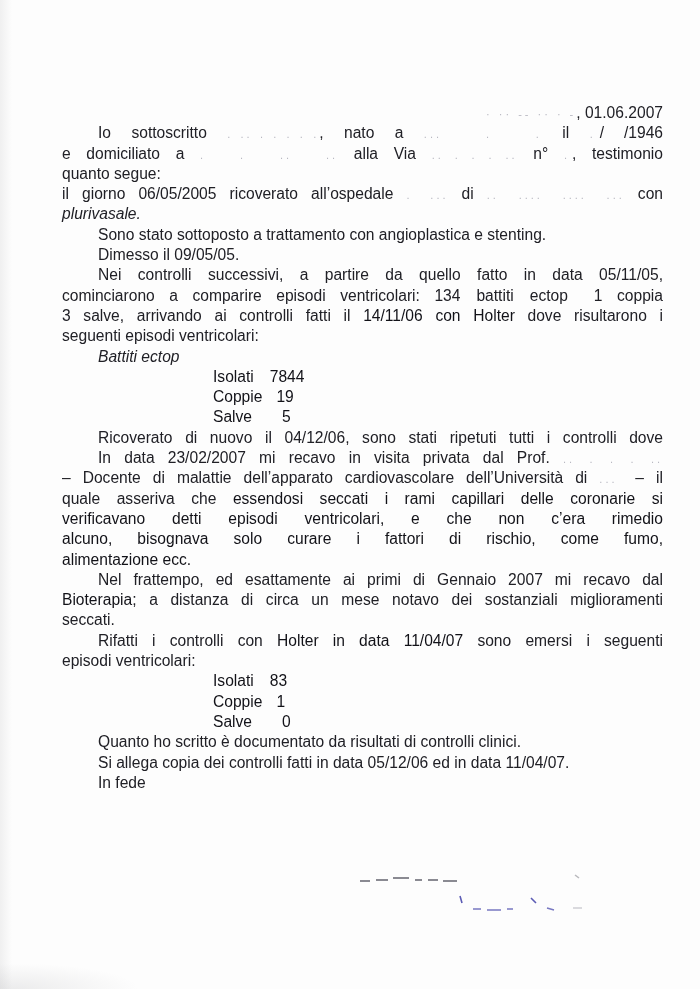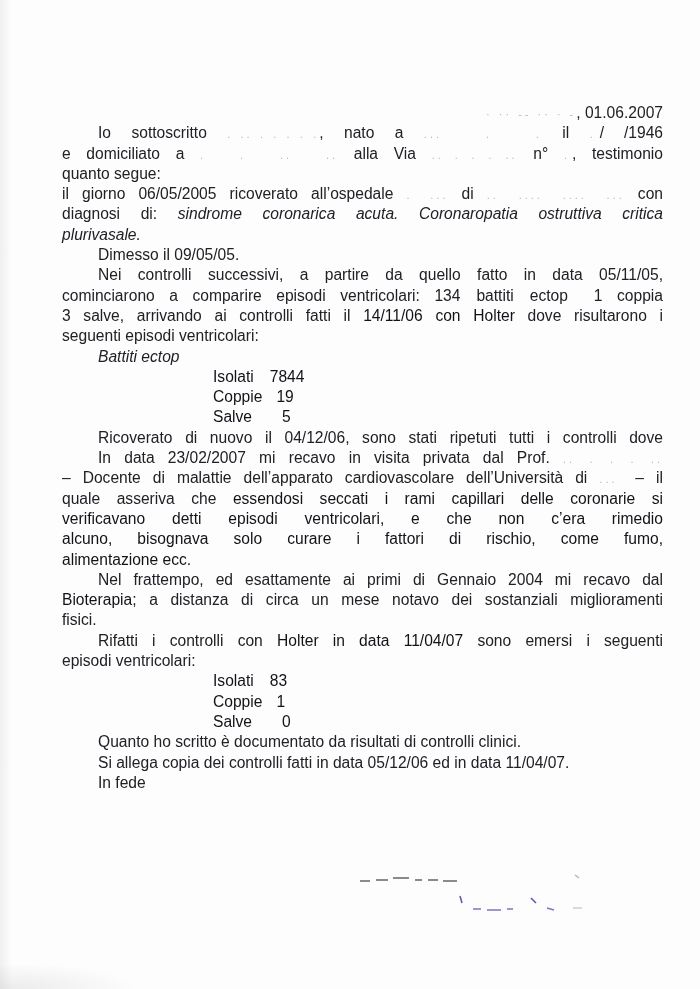--- a/index.html
+++ b/index.html
@@ -49,41 +49,41 @@
 </head>
 <body>
 
 <div class="page">
   <div class="textblock">
       <div class="line a-r"><span class="gap" style="width: 205px;">·  ·· ‐‐ ··   ·    ‐</span><span class="">, 01.06.2007</span></div>
       <div class="line a-j" style="padding-left: 36px;"><span class="">Io sottoscritto </span><span class="gap" style="width: 92px;">. ..  .  . . . .</span><span class="">, nato a </span><span class="gap" style="width: 118px;">...       .  .</span><span class=""> il </span><span class="gap" style="width: 10px;">.</span><span class="">/</span><span class="gap" style="width: 20px;"> </span><span class="">/1946</span></div>
       <div class="line a-j"><span class="">e domiciliato a </span><span class="gap" style="width: 138px;">.    .   ..     ..</span><span class=""> alla Via </span><span class="gap" style="width: 86px;">..  .   .   . ..</span><span class=""> n° </span><span class="gap" style="width: 8px;">.</span><span class="">, testimonio</span></div>
       <div class="line a-l"><span class="">quanto segue:</span></div>
       <div class="line a-j"><span class="">il giorno 06/05/2005 ricoverato all’ospedale </span><span class="gap" style="width: 42px;">. ...</span><span class=""> di </span><span class="gap" style="width: 138px;">..  .... ....    ...</span><span class=""> con</span></div>
-      <div class="line a-j"><span class="">diagnosi di: </span><span class="i">sindrome coronarica acuta. Coronaropatia ostruttiva critica</span></div>
       <div class="line a-l"><span class="i">plurivasale.</span></div>
+      <div class="line a-l" style="padding-left: 36px;"><span class="">Sono stato sottoposto a trattamento con angioplastica e stenting.</span></div>
       <div class="line a-l" style="padding-left: 36px;"><span class="">Dimesso il 09/05/05.</span></div>
       <div class="line a-j" style="padding-left: 36px;"><span class="">Nei controlli successivi, a partire da quello fatto in data 05/11/05,</span></div>
       <div class="line a-j"><span class="">cominciarono a comparire episodi ventricolari: 134</span><span class="gap" style="width: 16px;"></span><span class="">battiti</span><span class="gap" style="width: 16px;"></span><span class="">ectop</span><span class="gap" style="width: 26px;"></span><span class="">1 coppia</span></div>
       <div class="line a-j"><span class="">3 salve, arrivando ai controlli fatti il </span><span class="b ">14/11/06 con Holter</span><span class=""> dove risultarono i</span></div>
       <div class="line a-l"><span class="">seguenti episodi ventricolari:</span></div>
       <div class="line a-l" style="padding-left: 36px; font-style: italic;"><span class="">Battiti ectop</span></div>
       <div class="line a-l" style="padding-left: 151px;"><span class="b ">Isolati</span><span class="gap" style="width: 16px;"></span><span class="b ">7844</span></div>
       <div class="line a-l" style="padding-left: 151px;"><span class="b ">Coppie</span><span class="gap" style="width: 14px;"></span><span class="b ">19</span></div>
       <div class="line a-l" style="padding-left: 151px;"><span class="b ">Salve</span><span class="gap" style="width: 30px;"></span><span class="b ">5</span></div>
       <div class="line a-j" style="padding-left: 36px;"><span class="">Ricoverato di nuovo il 04/12/06, sono stati ripetuti tutti i controlli dove</span></div>
       <div class="line a-j" style="padding-left: 36px;"><span class="">In data 23/02/2007 mi recavo in visita privata dal Prof. </span><span class="gap" style="width: 100px;">..   .  .    . ..</span></div>
       <div class="line a-j"><span class="">– Docente di malattie dell’apparato cardiovascolare dell’Università di </span><span class="gap" style="width: 24px;">...</span><span class=""> – il</span></div>
       <div class="line a-j"><span class="">quale asseriva che </span><span class="b ">essendosi seccati i rami capillari delle coronarie si</span></div>
       <div class="line a-j"><span class="b ">verificavano detti episodi ventricolari, e che non c’era rimedio</span></div>
       <div class="line a-j"><span class="b ">alcuno, bisognava solo curare i fattori di rischio, come fumo,</span></div>
       <div class="line a-l"><span class="b ">alimentazione ecc.</span></div>
-      <div class="line a-j" style="padding-left: 36px;"><span class="">Nel frattempo, ed esattamente ai primi di Gennaio 2004 mi recavo dal</span></div>
+      <div class="line a-j" style="padding-left: 36px;"><span class="">Nel frattempo, ed esattamente ai primi di Gennaio 2007 mi recavo dal</span></div>
       <div class="line a-j"><span class="b ">Bioterapia</span><span class="">; a distanza di circa un mese notavo dei sostanziali miglioramenti</span></div>
-      <div class="line a-l"><span class="">fisici.</span></div>
+      <div class="line a-l"><span class="">seccati.</span></div>
       <div class="line a-j" style="padding-left: 36px;"><span class="">Rifatti i controlli con </span><span class="b ">Holter in data 11/04/07</span><span class=""> sono emersi i seguenti</span></div>
       <div class="line a-l"><span class="">episodi ventricolari:</span></div>
       <div class="line a-l" style="padding-left: 151px;"><span class="b ">Isolati</span><span class="gap" style="width: 16px;"></span><span class="b ">83</span></div>
       <div class="line a-l" style="padding-left: 151px;"><span class="b ">Coppie</span><span class="gap" style="width: 14px;"></span><span class="b ">1</span></div>
       <div class="line a-l" style="padding-left: 151px;"><span class="b ">Salve</span><span class="gap" style="width: 30px;"></span><span class="b ">0</span></div>
       <div class="line a-l" style="padding-left: 36px;"><span class="">Quanto ho scritto è documentato da risultati di controlli clinici.</span></div>
       <div class="line a-l" style="padding-left: 36px;"><span class="">Si allega copia dei controlli fatti in data 05/12/06 ed in data 11/04/07.</span></div>
       <div class="line a-l" style="padding-left: 36px;"><span class="">In fede</span></div>
     </div>
 

